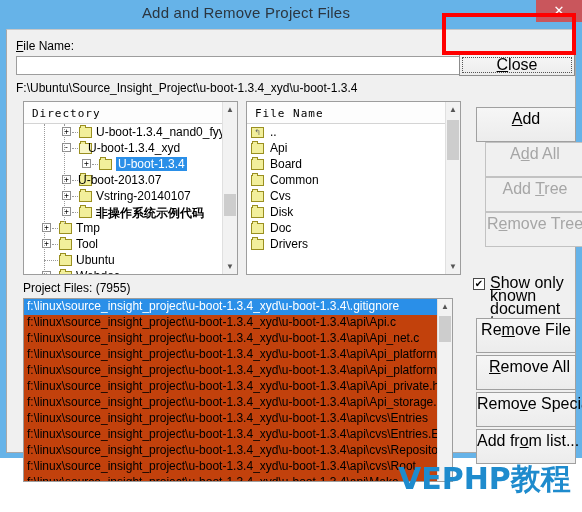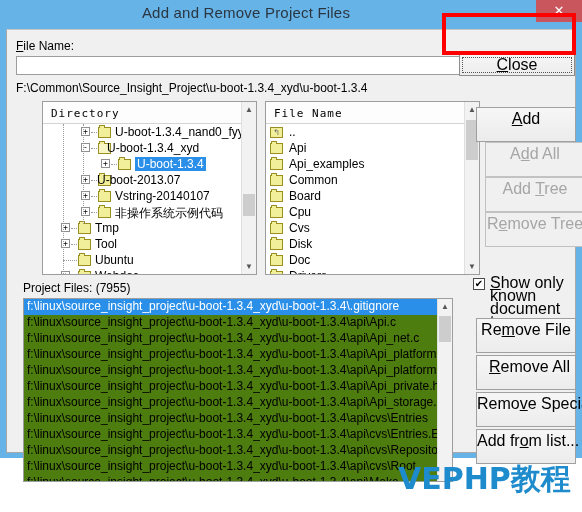--- a/index.html
+++ b/index.html
@@ -115,21 +115,20 @@
   }
   .btn.right-btn { left: 469px; width: 100px; height: 35px; line-height: 22px; }
 
   
   .listbox {
     position: absolute;
     background: #ffffff;
     border: 1px solid #9d9d9d;
     box-sizing: border-box;
     overflow: hidden;
-    margin-left: 19px;
   }
   .dir-panel { left: 16px; top: 71px; width: 215px; height: 174px; }
   .file-panel { left: 239px; top: 71px; width: 215px; height: 174px; }
 
   .lb-header {
     position: absolute; left: 0; top: 0; right: 0; height: 22px;
     background: #fdfdfd;
     border-bottom: 1px solid #d4d4d4;
     font-family: "DejaVu Sans Mono", monospace;
     font-size: 11px;
@@ -225,21 +224,21 @@
     box-sizing: border-box; text-align: center; line-height: 10px;
     font-size: 10px; cursor: pointer;
   }
   .chk-label { position: absolute; left: 17px; top: 0; font-size: 16px; line-height: 13px; width: 92px; }
 
   
   .pf-label { left: 16px; top: 251px; font-size: 12px; }
   .pf-list {
     position: absolute; left: 16px; top: 268px;
     width: 430px; height: 184px;
-    background: #4d7c0f;
+    background: #c2410c;
     border: 1px solid #9d9d9d;
     box-sizing: border-box;
     overflow: hidden;
   }
   .pf-body { position: absolute; left: 0; top: 0; right: 14px; bottom: 0; overflow: hidden; }
   .pf-row {
     height: 16px; font-size: 12px; white-space: nowrap;
     padding-left: 3px; color: #000;
   }
   .pf-row.sel { background: #2a8fe8; color: #ffffff; }
@@ -265,21 +264,21 @@
 
     <div class="titlebar">
       <div class="title-text">Add and Remove Project Files</div>
       <div class="close-btn">✕</div>
     </div>
 
     <div class="client">
 
       <div class="lbl file-name-label"><u>F</u>ile Name:</div>
       <input class="file-name-input" type="text" value="" style="">
-      <div class="lbl path-label">F:\Common\Source_Insight_Project\u-boot-1.3.4_xyd\u-boot-1.3.4</div>
+      <div class="lbl path-label">F:\Ubuntu\Source_Insight_Project\u-boot-1.3.4_xyd\u-boot-1.3.4</div>
 
       <div class="btn close-main">
         <div class="inner"><u>C</u>lose</div>
       </div>
 
       <div class="listbox dir-panel">
         <div class="lb-header">Directory</div>
         <div class="lb-body" id="dir-body">
             <div class="trow">
               <div class="exp" style="left: 38px;">+</div>
@@ -308,21 +307,21 @@
             <div class="trow">
               <div class="exp" style="left: 38px;">+</div>
               <div class="dotstub" style="left: 48px; width: 6px;"></div>
               <div class="folder" style="left: 55px;"></div>
               <div class="tlabel" style="left: 72px;">Vstring-20140107</div>
             </div>
             <div class="trow">
               <div class="exp" style="left: 38px;">+</div>
               <div class="dotstub" style="left: 48px; width: 6px;"></div>
               <div class="folder" style="left: 55px;"></div>
-              <div class="tlabel" style="left: 72px;">非操作系统示例代码</div>
+              <div class="tlabel" style="left: 72px; font-weight: bold;">非操作系统示例代码</div>
             </div>
             <div class="trow">
               <div class="exp" style="left: 18px;">+</div>
               <div class="dotstub" style="left: 28px; width: 6px;"></div>
               <div class="folder" style="left: 35px;"></div>
               <div class="tlabel" style="left: 52px;">Tmp</div>
             </div>
             <div class="trow">
               <div class="exp" style="left: 18px;">+</div>
               <div class="dotstub" style="left: 28px; width: 6px;"></div>
@@ -355,33 +354,25 @@
             <div class="frow">
               <div class="up-icon">↰</div>
               <div class="fname">..</div>
             </div>
             <div class="frow">
               <div class="folder"></div>
               <div class="fname">Api</div>
             </div>
             <div class="frow">
               <div class="folder"></div>
-              <div class="fname">Api_examples</div>
+              <div class="fname">Board</div>
             </div>
             <div class="frow">
               <div class="folder"></div>
               <div class="fname">Common</div>
-            </div>
-            <div class="frow">
-              <div class="folder"></div>
-              <div class="fname">Board</div>
-            </div>
-            <div class="frow">
-              <div class="folder"></div>
-              <div class="fname">Cpu</div>
             </div>
             <div class="frow">
               <div class="folder"></div>
               <div class="fname">Cvs</div>
             </div>
             <div class="frow">
               <div class="folder"></div>
               <div class="fname">Disk</div>
             </div>
             <div class="frow">

